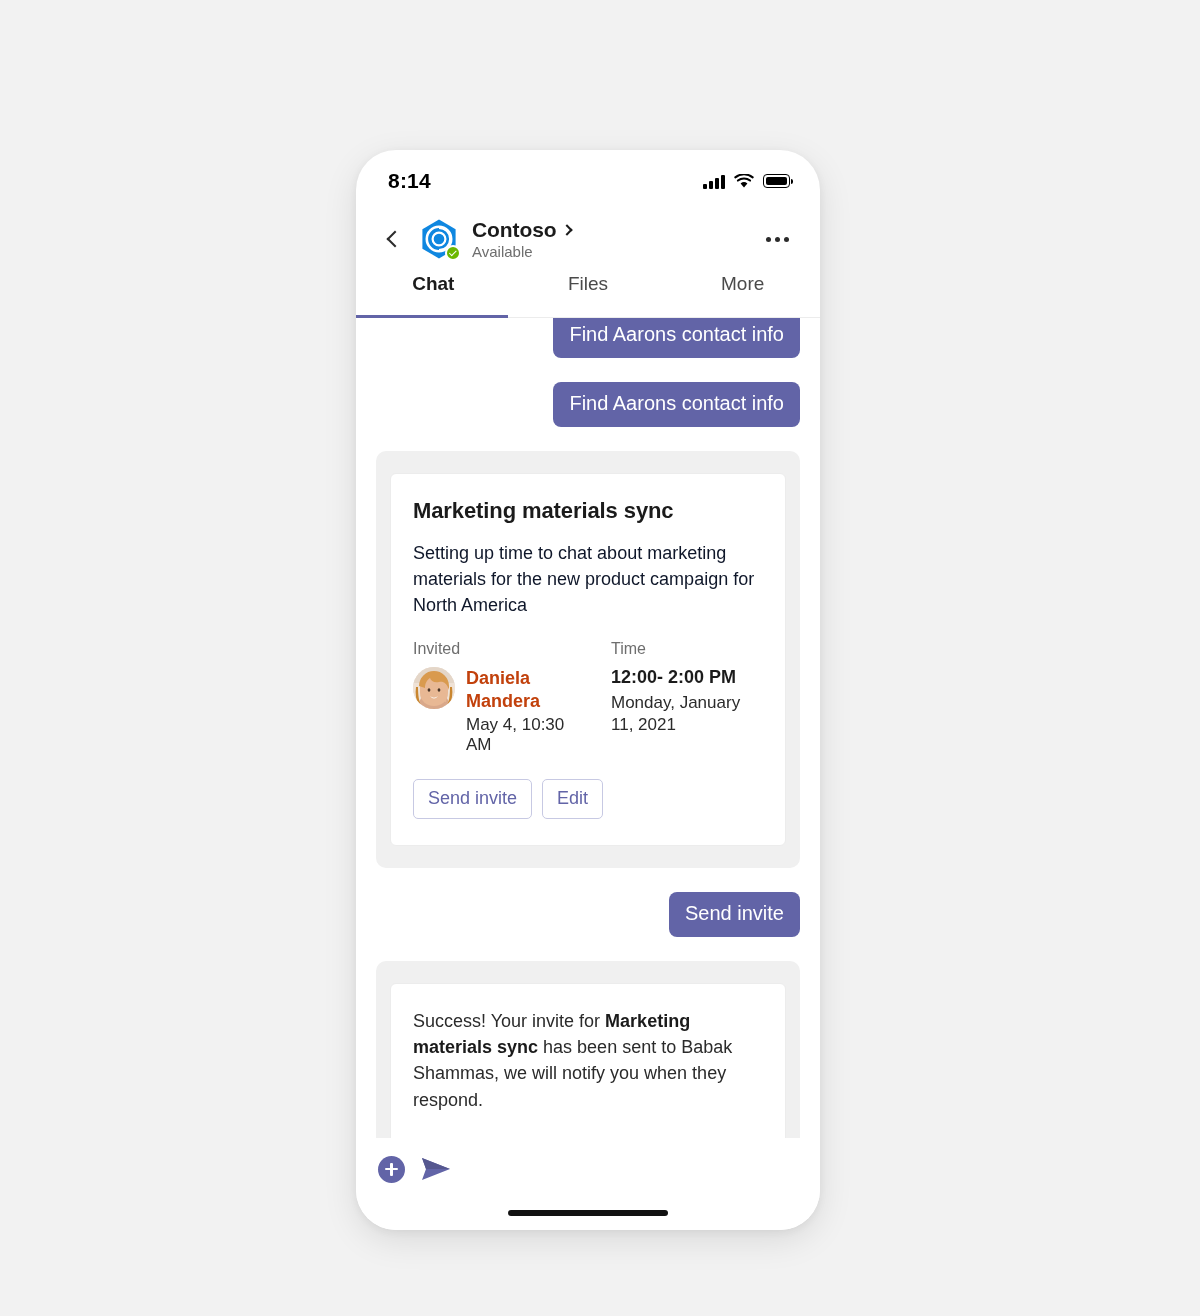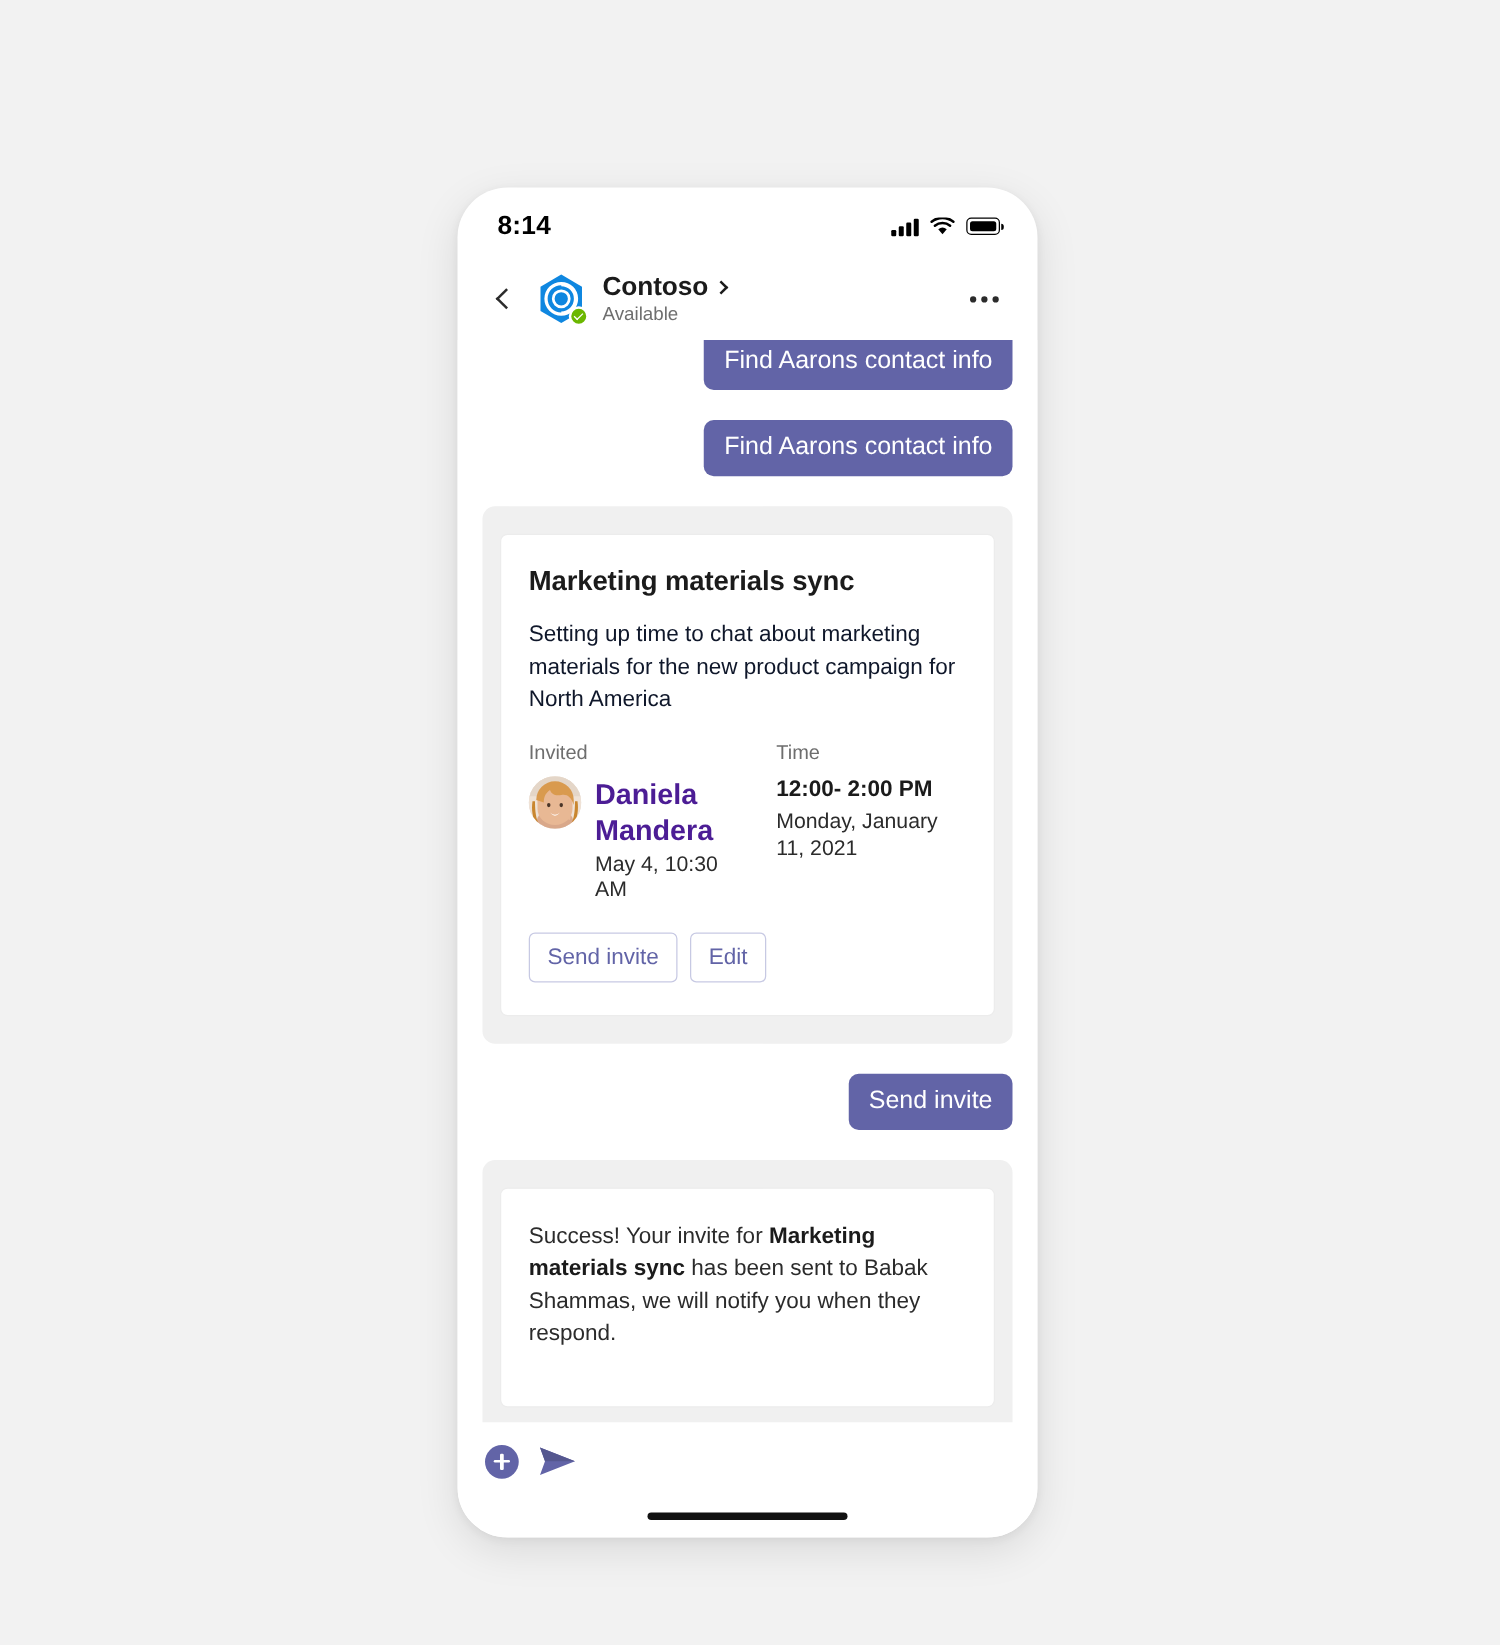--- a/index.html
+++ b/index.html
@@ -15,21 +15,21 @@
   #page {
     position: relative;
     width: 1200px;
     height: 1316px;
     background: #f2f2f2;
   }
 
   
   .phone {
     position: absolute;
-    left: 366px;
+    left: 356px;
     top: 150px;
     width: 464px;
     height: 1080px;
     background: #ffffff;
     border-radius: 40px;
     box-shadow: 0 10px 34px rgba(0,0,0,0.10), 0 2px 8px rgba(0,0,0,0.06);
     overflow: hidden;
     display: flex;
     flex-direction: column;
   }
@@ -302,23 +302,23 @@
   }
   .person-photo {
     width: 42px;
     height: 42px;
     border-radius: 50%;
     overflow: hidden;
     flex: 0 0 auto;
     background: #e8dcd2;
   }
   .person-name {
-    font-size: 23px;
+    font-size: 18px;
     font-weight: bold;
-    color: #4c1d95;
+    color: #c2410c;
     line-height: 1.25;
   }
   .person-sub {
     font-size: 17px;
     color: #2b2b2b;
     margin-top: 3px;
   }
   .time-main {
     font-size: 18px;
     font-weight: bold;
@@ -501,20 +501,33 @@
         <div class="presence-text">Available</div>
       </div>
 
       <div class="more-btn">
         <i></i>
           <i></i>
           <i></i>
       </div>
     </div>
 
+    <div class="tabs">
+      <div class="tab active">
+        <span>Chat</span>
+      </div>
+      <div class="tab">
+        <span>Files</span>
+      </div>
+      <div class="tab">
+        <span>More</span>
+      </div>
+      <div class="tabs-divider"></div>
+      <div class="tab-underline"></div>
+    </div>
 
     <div class="chat-body">
 
       <div class="row-right">
         <div class="bubble-out bubble-clipped">Find Aarons contact info</div>
       </div>
 
       <div class="row-right">
         <div class="bubble-out">Find Aarons contact info</div>
       </div>

